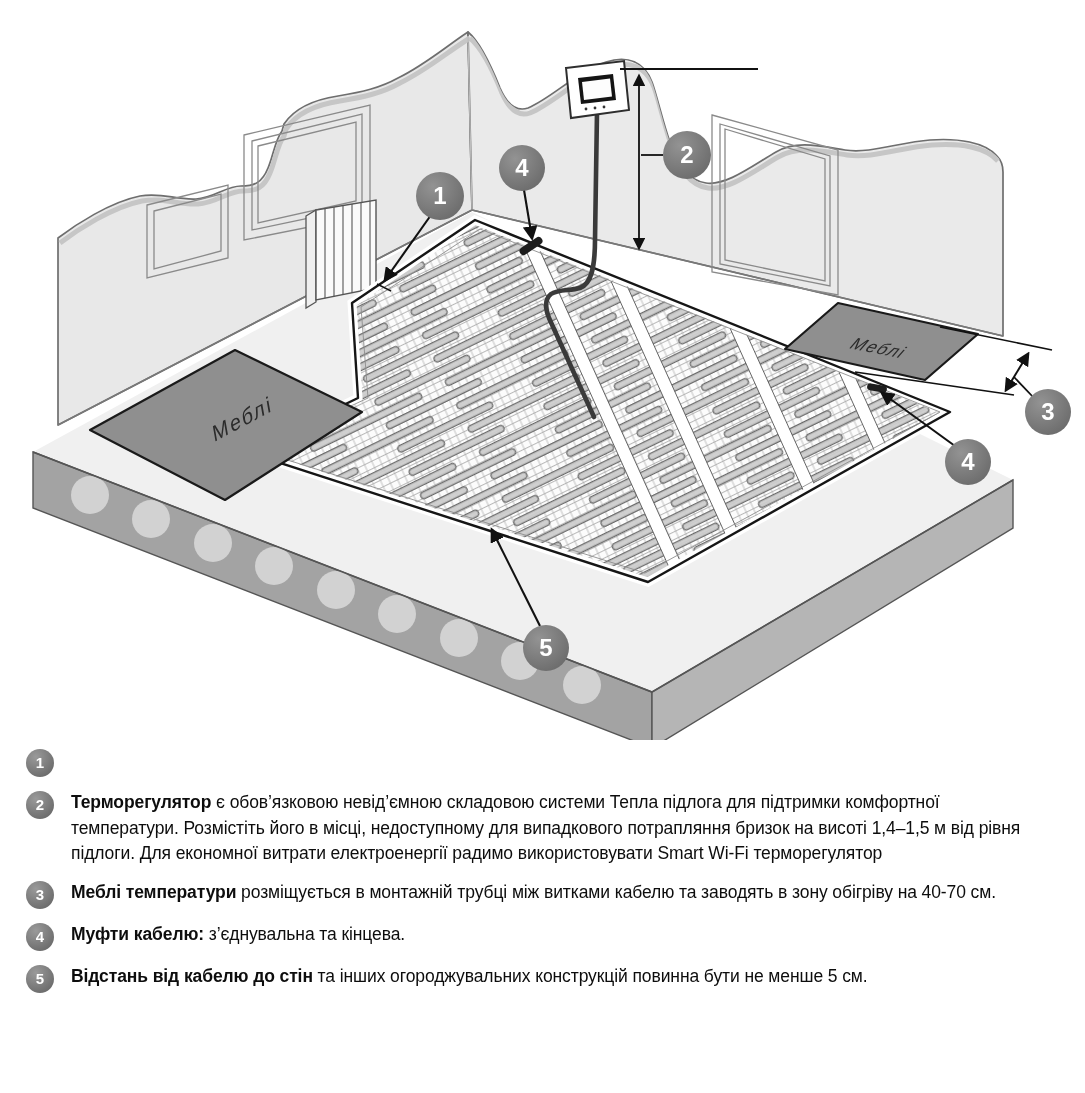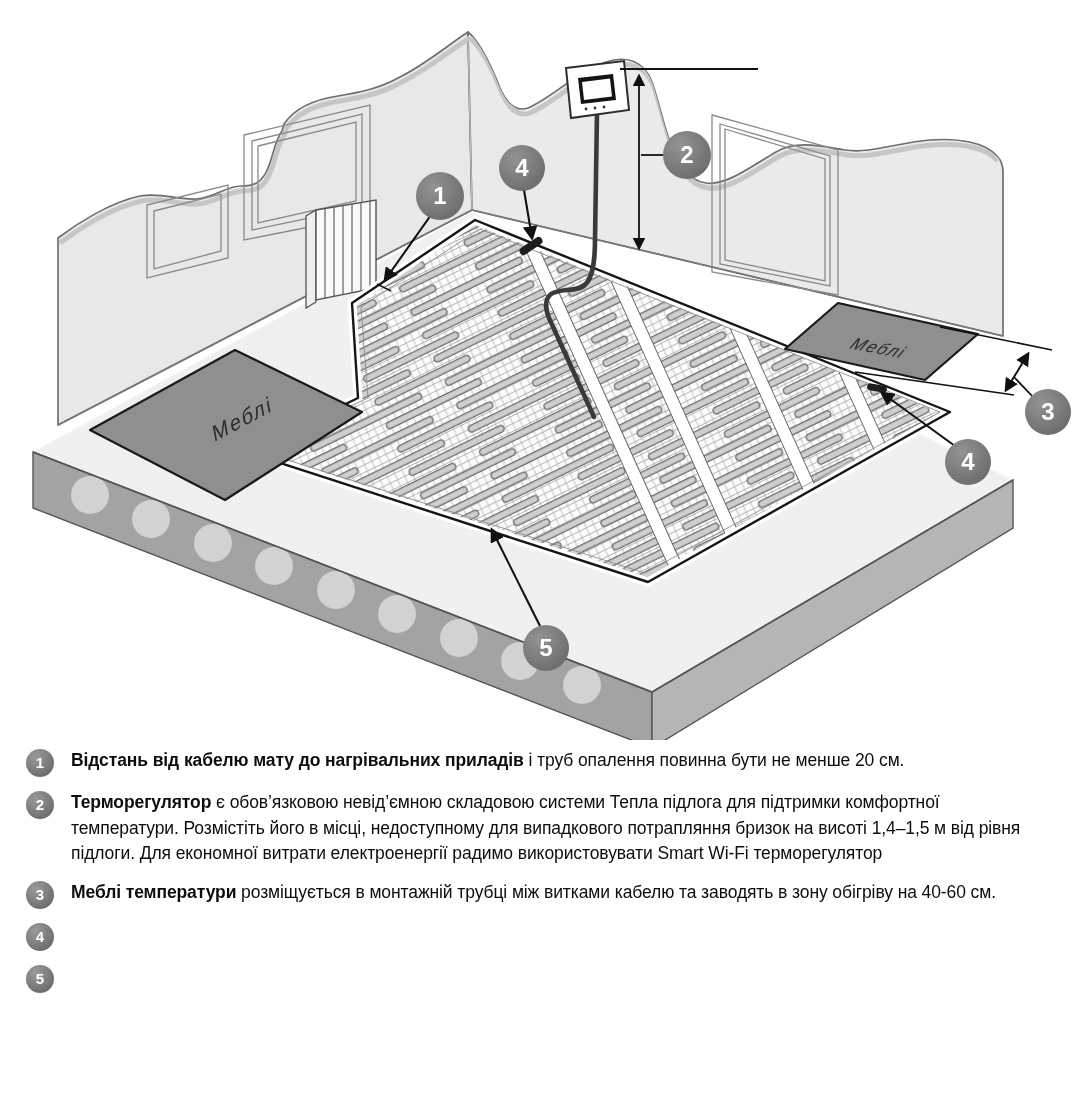--- a/index.html
+++ b/index.html
@@ -190,29 +190,30 @@
     <g>
       <circle cx="546" cy="648" r="23" fill="url(#badgeGrad)"></circle>
       <text x="546" y="656" fill="#fff">5</text>
     </g>
   </g>
 </svg>
 
 <div id="legend">
   <div class="leg-item">
     <div class="leg-badge">1</div>
-    <div class="leg-text"><b>Відстань від кабелю мату до нагрівальних приладів</b><span> і труб опалення повинна бути не менше 20 см.</span></div>
   </div>
   <div class="leg-item">
     <div class="leg-badge">2</div>
     <div class="leg-text"><b>Терморегулятор</b><span> є обов’язковою невід’ємною складовою системи Тепла підлога для підтримки комфортної температури. Розмістіть його в місці, недоступному для випадкового потрапляння бризок на висоті 1,4–1,5 м від рівня підлоги. Для економної витрати електроенергії радимо використовувати Smart Wi-Fi терморегулятор</span></div>
   </div>
   <div class="leg-item">
     <div class="leg-badge">3</div>
-    <div class="leg-text"><b>Меблі температури</b><span> розміщується в монтажній трубці між витками кабелю та заводять в зону обігріву на 40-60 см.</span></div>
+    <div class="leg-text"><b>Меблі температури</b><span> розміщується в монтажній трубці між витками кабелю та заводять в зону обігріву на 40-70 см.</span></div>
   </div>
   <div class="leg-item">
     <div class="leg-badge">4</div>
+    <div class="leg-text"><b>Муфти кабелю:</b><span> з’єднувальна та кінцева.</span></div>
   </div>
   <div class="leg-item">
     <div class="leg-badge">5</div>
+    <div class="leg-text"><b>Відстань від кабелю до стін</b><span> та інших огороджувальних конструкцій повинна бути не менше 5 см.</span></div>
   </div>
 </div>
 
 </body></html>

